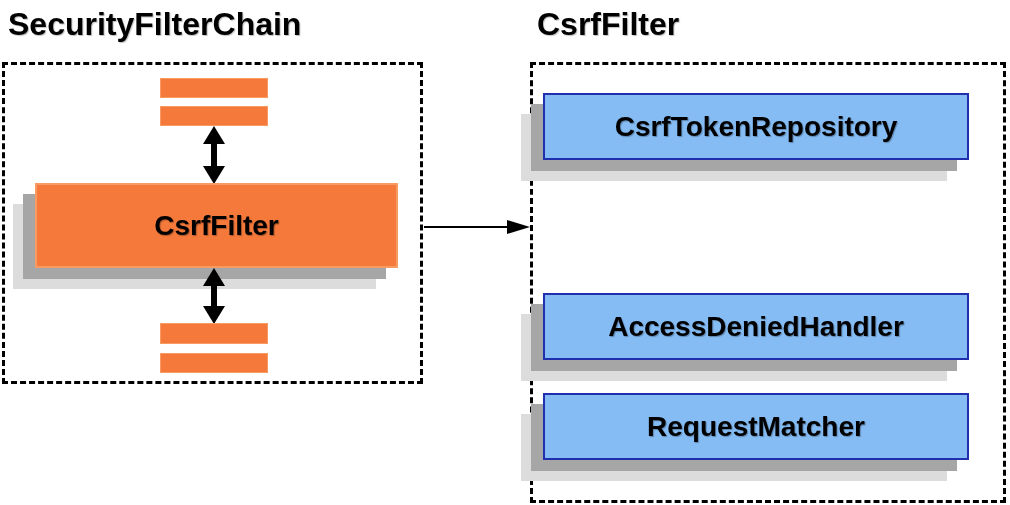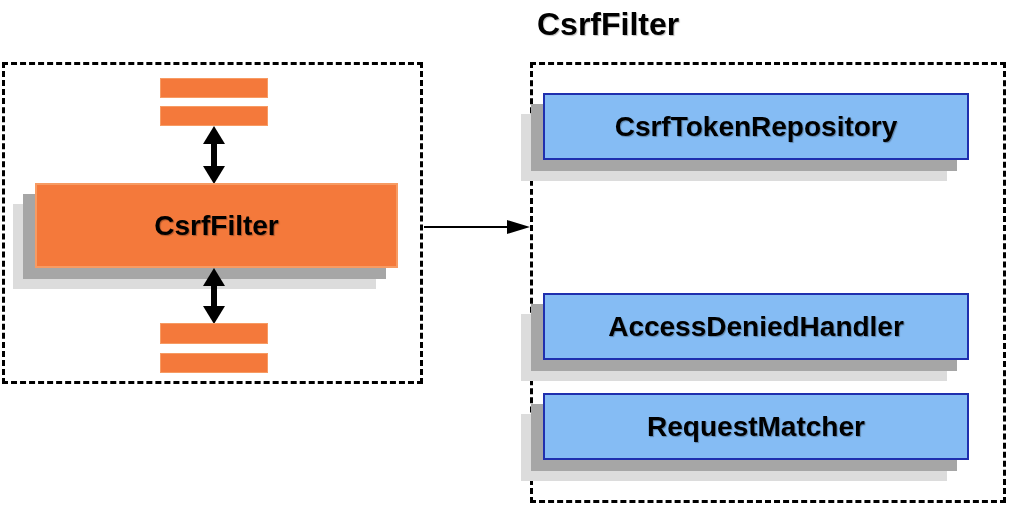--- a/index.html
+++ b/index.html
@@ -78,20 +78,21 @@
   .arrow-svg{position:absolute;display:block;}
   .v-arrow-1{left:201px;top:126px;width:26px;height:58px;}
   .v-arrow-2{left:201px;top:268px;width:26px;height:56px;}
   .h-arrow{left:424px;top:218px;width:106px;height:18px;}
 </style>
 </head>
 <body>
 
 <div class="canvas">
 
+  <div class="title left-title">SecurityFilterChain</div>
   <div class="title right-title">CsrfFilter</div>
 
   <div class="dashed-box dashed-left"></div>
 
   <div class="chain-bar bar-t1"></div>
   <div class="chain-bar bar-t2"></div>
 
   <svg class="arrow-svg v-arrow-1" viewBox="0 0 26 58" preserveAspectRatio="none">
     <polygon points="13,0 24,18 2,18" fill="#000"></polygon>
     <rect x="10" y="16" width="6" height="26" fill="#000"></rect>

